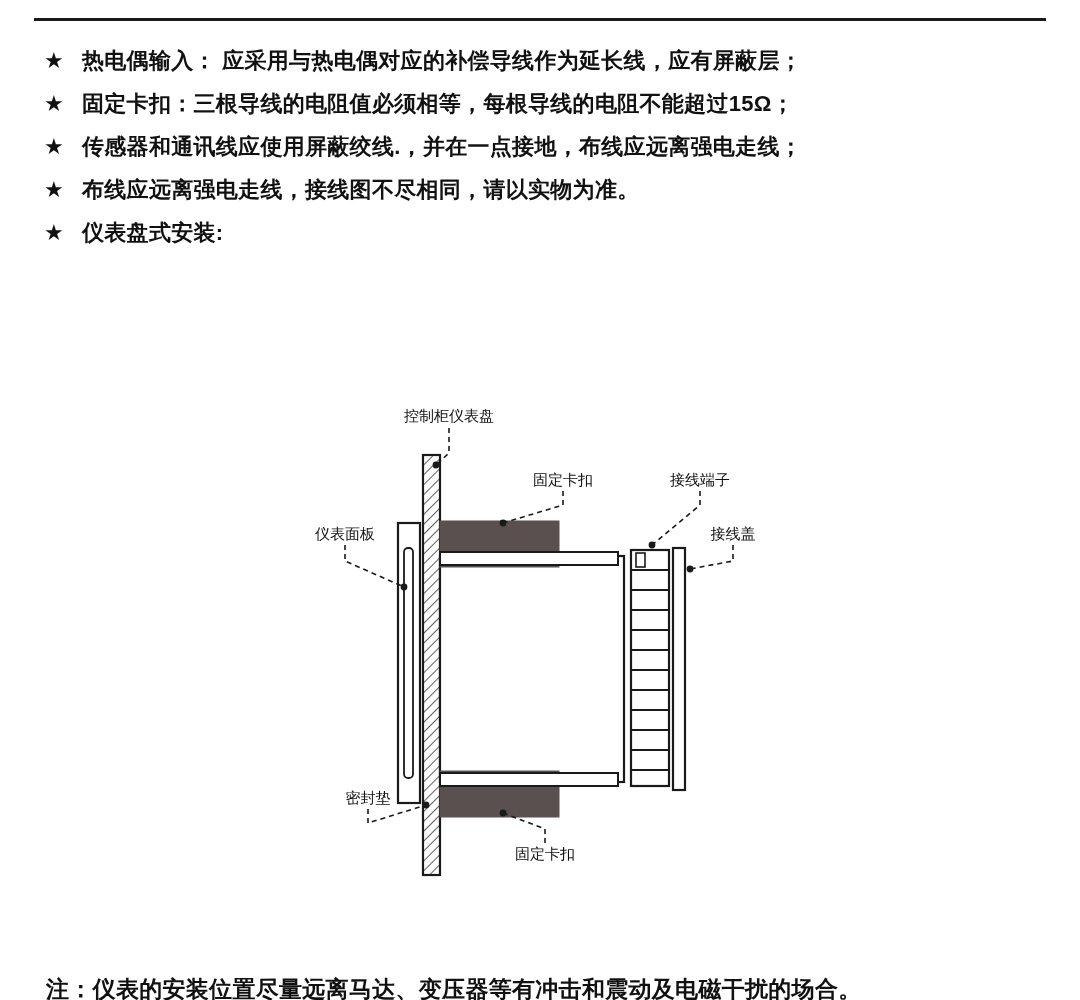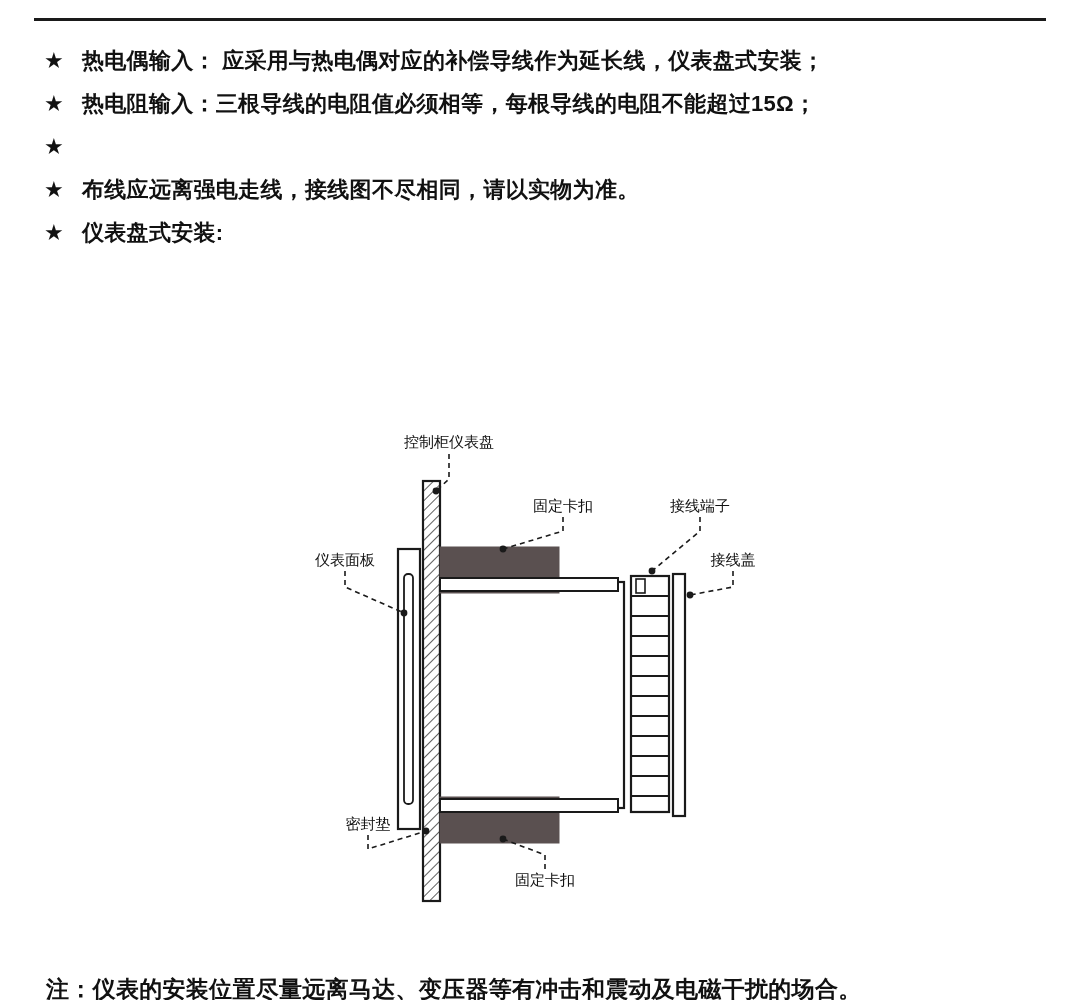--- a/index.html
+++ b/index.html
@@ -70,21 +70,21 @@
     font-weight: bold;
     line-height: 36px;
     letter-spacing: 0.3px;
     text-indent: 48px;
     color: #111;
   }
 
   .figure {
     position: absolute;
     left: 0;
-    top: 419px;
+    top: 393px;
     width: 940px;
     height: 500px;
   }
 
   .figure svg {
     display: block;
   }
 
   .note {
     position: absolute;
@@ -101,30 +101,31 @@
 <body>
 
 <div class="page">
 
   <div class="top-rule"></div>
 
   <div class="bullet-list">
 
     <div class="bullet-row">
       <span class="bullet-star">★</span>
-      <span class="bullet-text">热电偶输入： 应采用与热电偶对应的补偿导线作为延长线，仪表盘式安装；</span>
-    </div>
-
-    <div class="bullet-row">
-      <span class="bullet-star">★</span>
-      <span class="bullet-text">热电阻输入：三根导线的电阻值必须相等，每根导线的电阻不能超过15Ω；</span>
-    </div>
-
-    <div class="bullet-row">
-      <span class="bullet-star">★</span>
+      <span class="bullet-text">热电偶输入： 应采用与热电偶对应的补偿导线作为延长线，应有屏蔽层；</span>
+    </div>
+
+    <div class="bullet-row">
+      <span class="bullet-star">★</span>
+      <span class="bullet-text">固定卡扣：三根导线的电阻值必须相等，每根导线的电阻不能超过15Ω；</span>
+    </div>
+
+    <div class="bullet-row">
+      <span class="bullet-star">★</span>
+      <span class="bullet-text">传感器和通讯线应使用屏蔽绞线.，并在一点接地，布线应远离强电走线；</span>
     </div>
 
     <div class="bullet-row">
       <span class="bullet-star">★</span>
       <span class="bullet-text">布线应远离强电走线，接线图不尽相同，请以实物为准。</span>
     </div>
 
     <div class="bullet-row">
       <span class="bullet-star">★</span>
       <span class="bullet-text">仪表盘式安装:</span>

